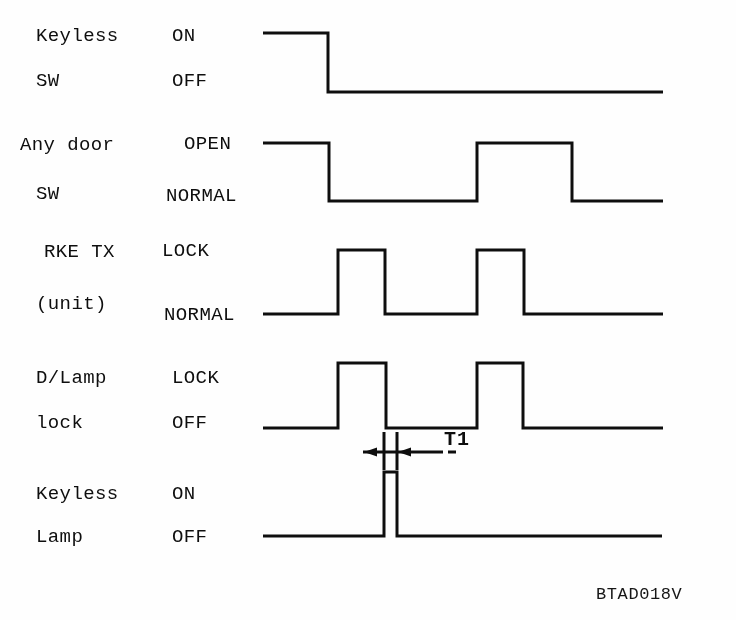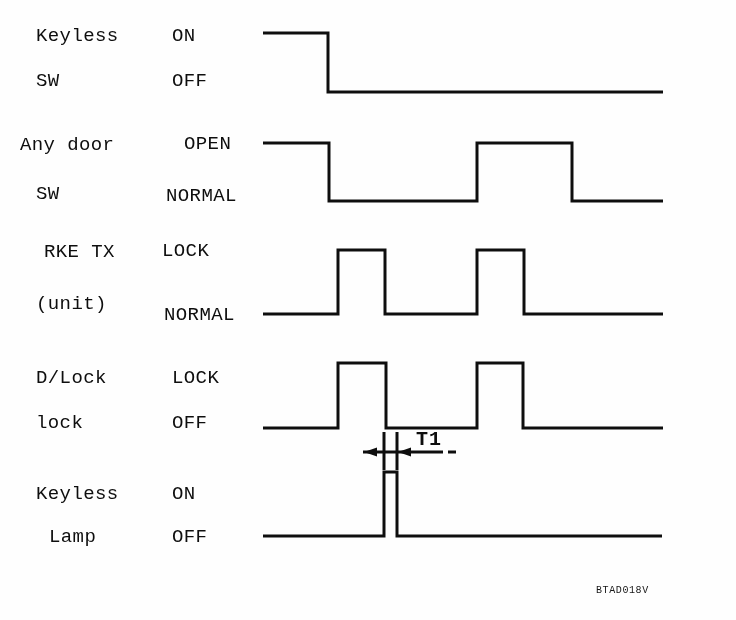--- a/index.html
+++ b/index.html
@@ -10,23 +10,24 @@
   .lbl{
     position:absolute;font-size:19px;line-height:20px;letter-spacing:.4px;
     white-space:pre;color:#0e0e0e;
   }
   .canvas{position:absolute;left:0;top:0;}
   .canvas polyline, .canvas line{fill:none;stroke:#0e0e0e;stroke-width:3;}
   .canvas polygon{fill:#0e0e0e;stroke:none;}
   .t1{
     position:absolute;font-size:20px;font-weight:bold;letter-spacing:1px;
     color:#0e0e0e;
+    margin-left:28px;
   }
   .code{
-    position:absolute;font-size:10px;letter-spacing:.6px;color:#161616;
+    position:absolute;font-size:17px;letter-spacing:.6px;color:#161616;
   }
 </style>
 </head>
 <body>
 
 <div class="figure">
 
   <svg id="wave-svg" class="canvas" width="736" height="620">
       <polyline points="263,33 328,33 328,92 663,92"></polyline>
       <polyline points="263,143 329,143 329,201 477,201 477,143 572,143 572,201 663,201"></polyline>
@@ -49,27 +50,27 @@
   <span class="lbl" style="left:20px;top:135px">Any door</span>
   <span class="lbl" style="left:36px;top:184px">SW</span>
   <span class="lbl" style="left:184px;top:134px">OPEN</span>
   <span class="lbl" style="left:166px;top:186px">NORMAL</span>
 
   <span class="lbl" style="left:44px;top:242px">RKE TX</span>
   <span class="lbl" style="left:36px;top:294px">(unit)</span>
   <span class="lbl" style="left:162px;top:241px">LOCK</span>
   <span class="lbl" style="left:164px;top:305px">NORMAL</span>
 
-  <span class="lbl" style="left:36px;top:368px">D/Lock</span>
+  <span class="lbl" style="left:36px;top:368px">D/Lamp</span>
   <span class="lbl" style="left:36px;top:413px">lock</span>
   <span class="lbl" style="left:172px;top:368px">LOCK</span>
   <span class="lbl" style="left:172px;top:413px">OFF</span>
 
   <span class="lbl" style="left:36px;top:484px">Keyless</span>
-  <span class="lbl" style="left:49px;top:527px">Lamp</span>
+  <span class="lbl" style="left:36px;top:527px">Lamp</span>
   <span class="lbl" style="left:172px;top:484px">ON</span>
   <span class="lbl" style="left:172px;top:527px">OFF</span>
 
   <span class="t1" style="left:416px;top:428px">T1</span>
 
   <span class="code" style="left:596px;top:585px">BTAD018V</span>
 
 </div>
 
 </body></html>

